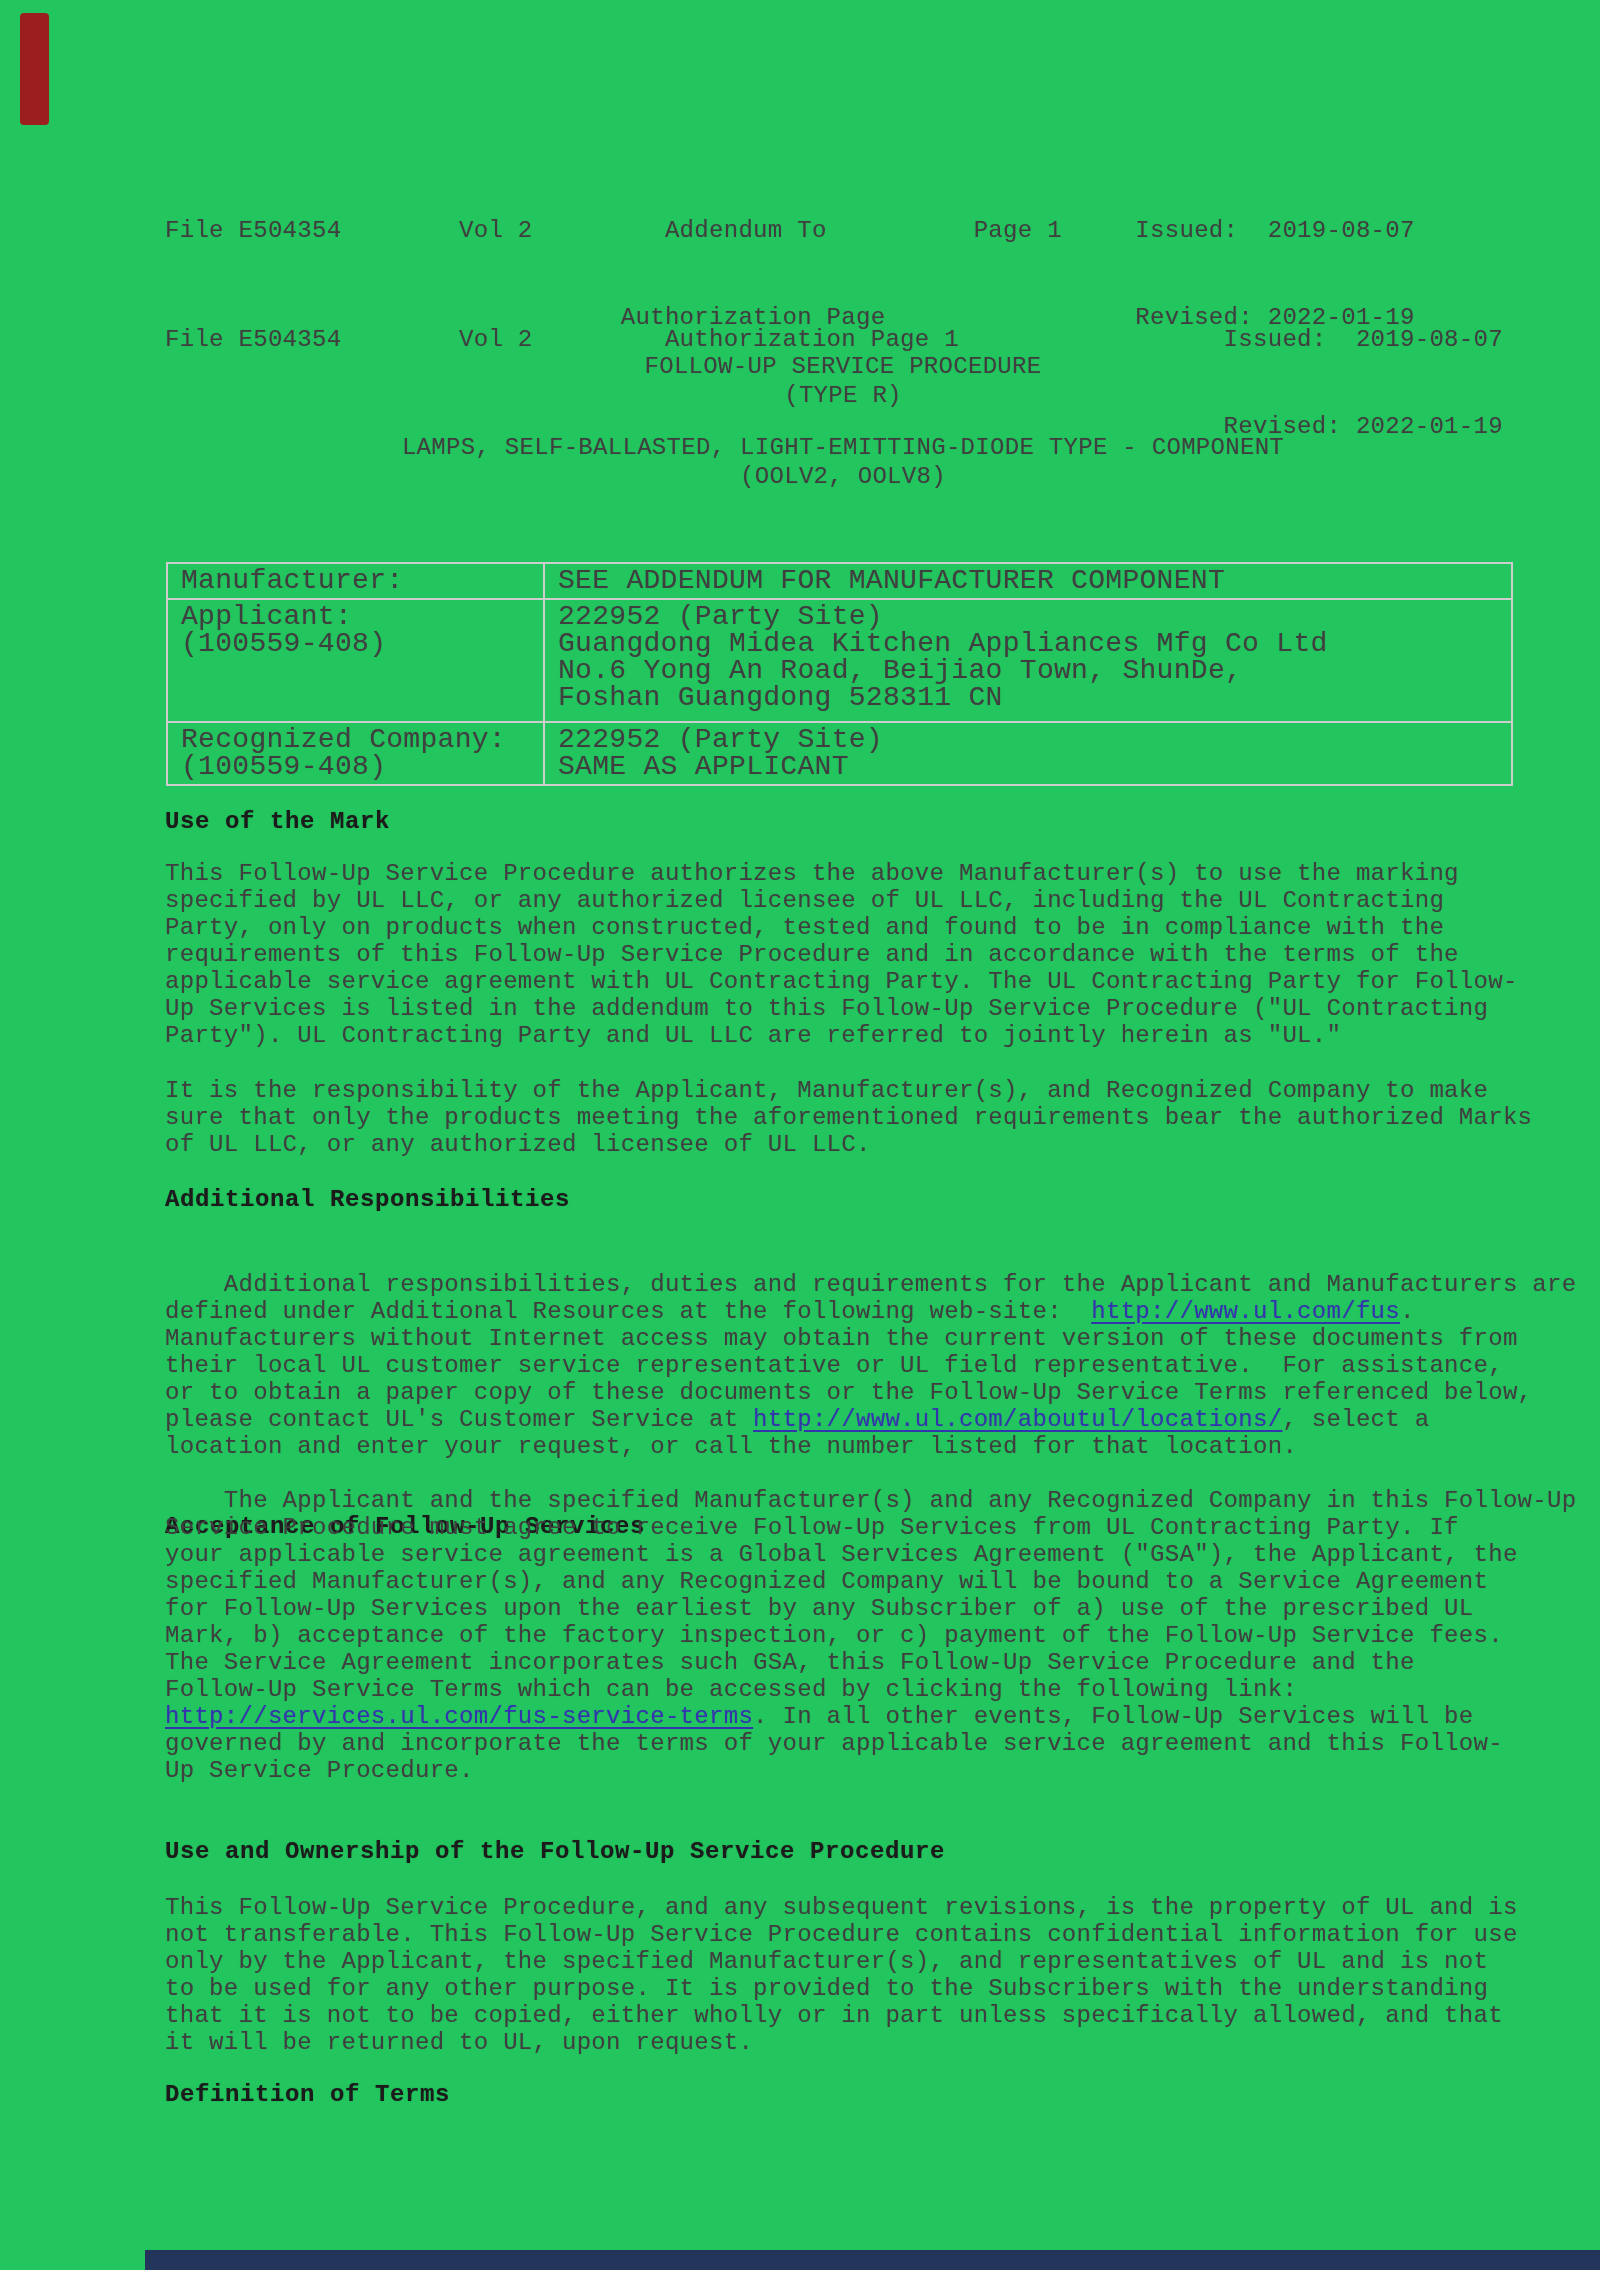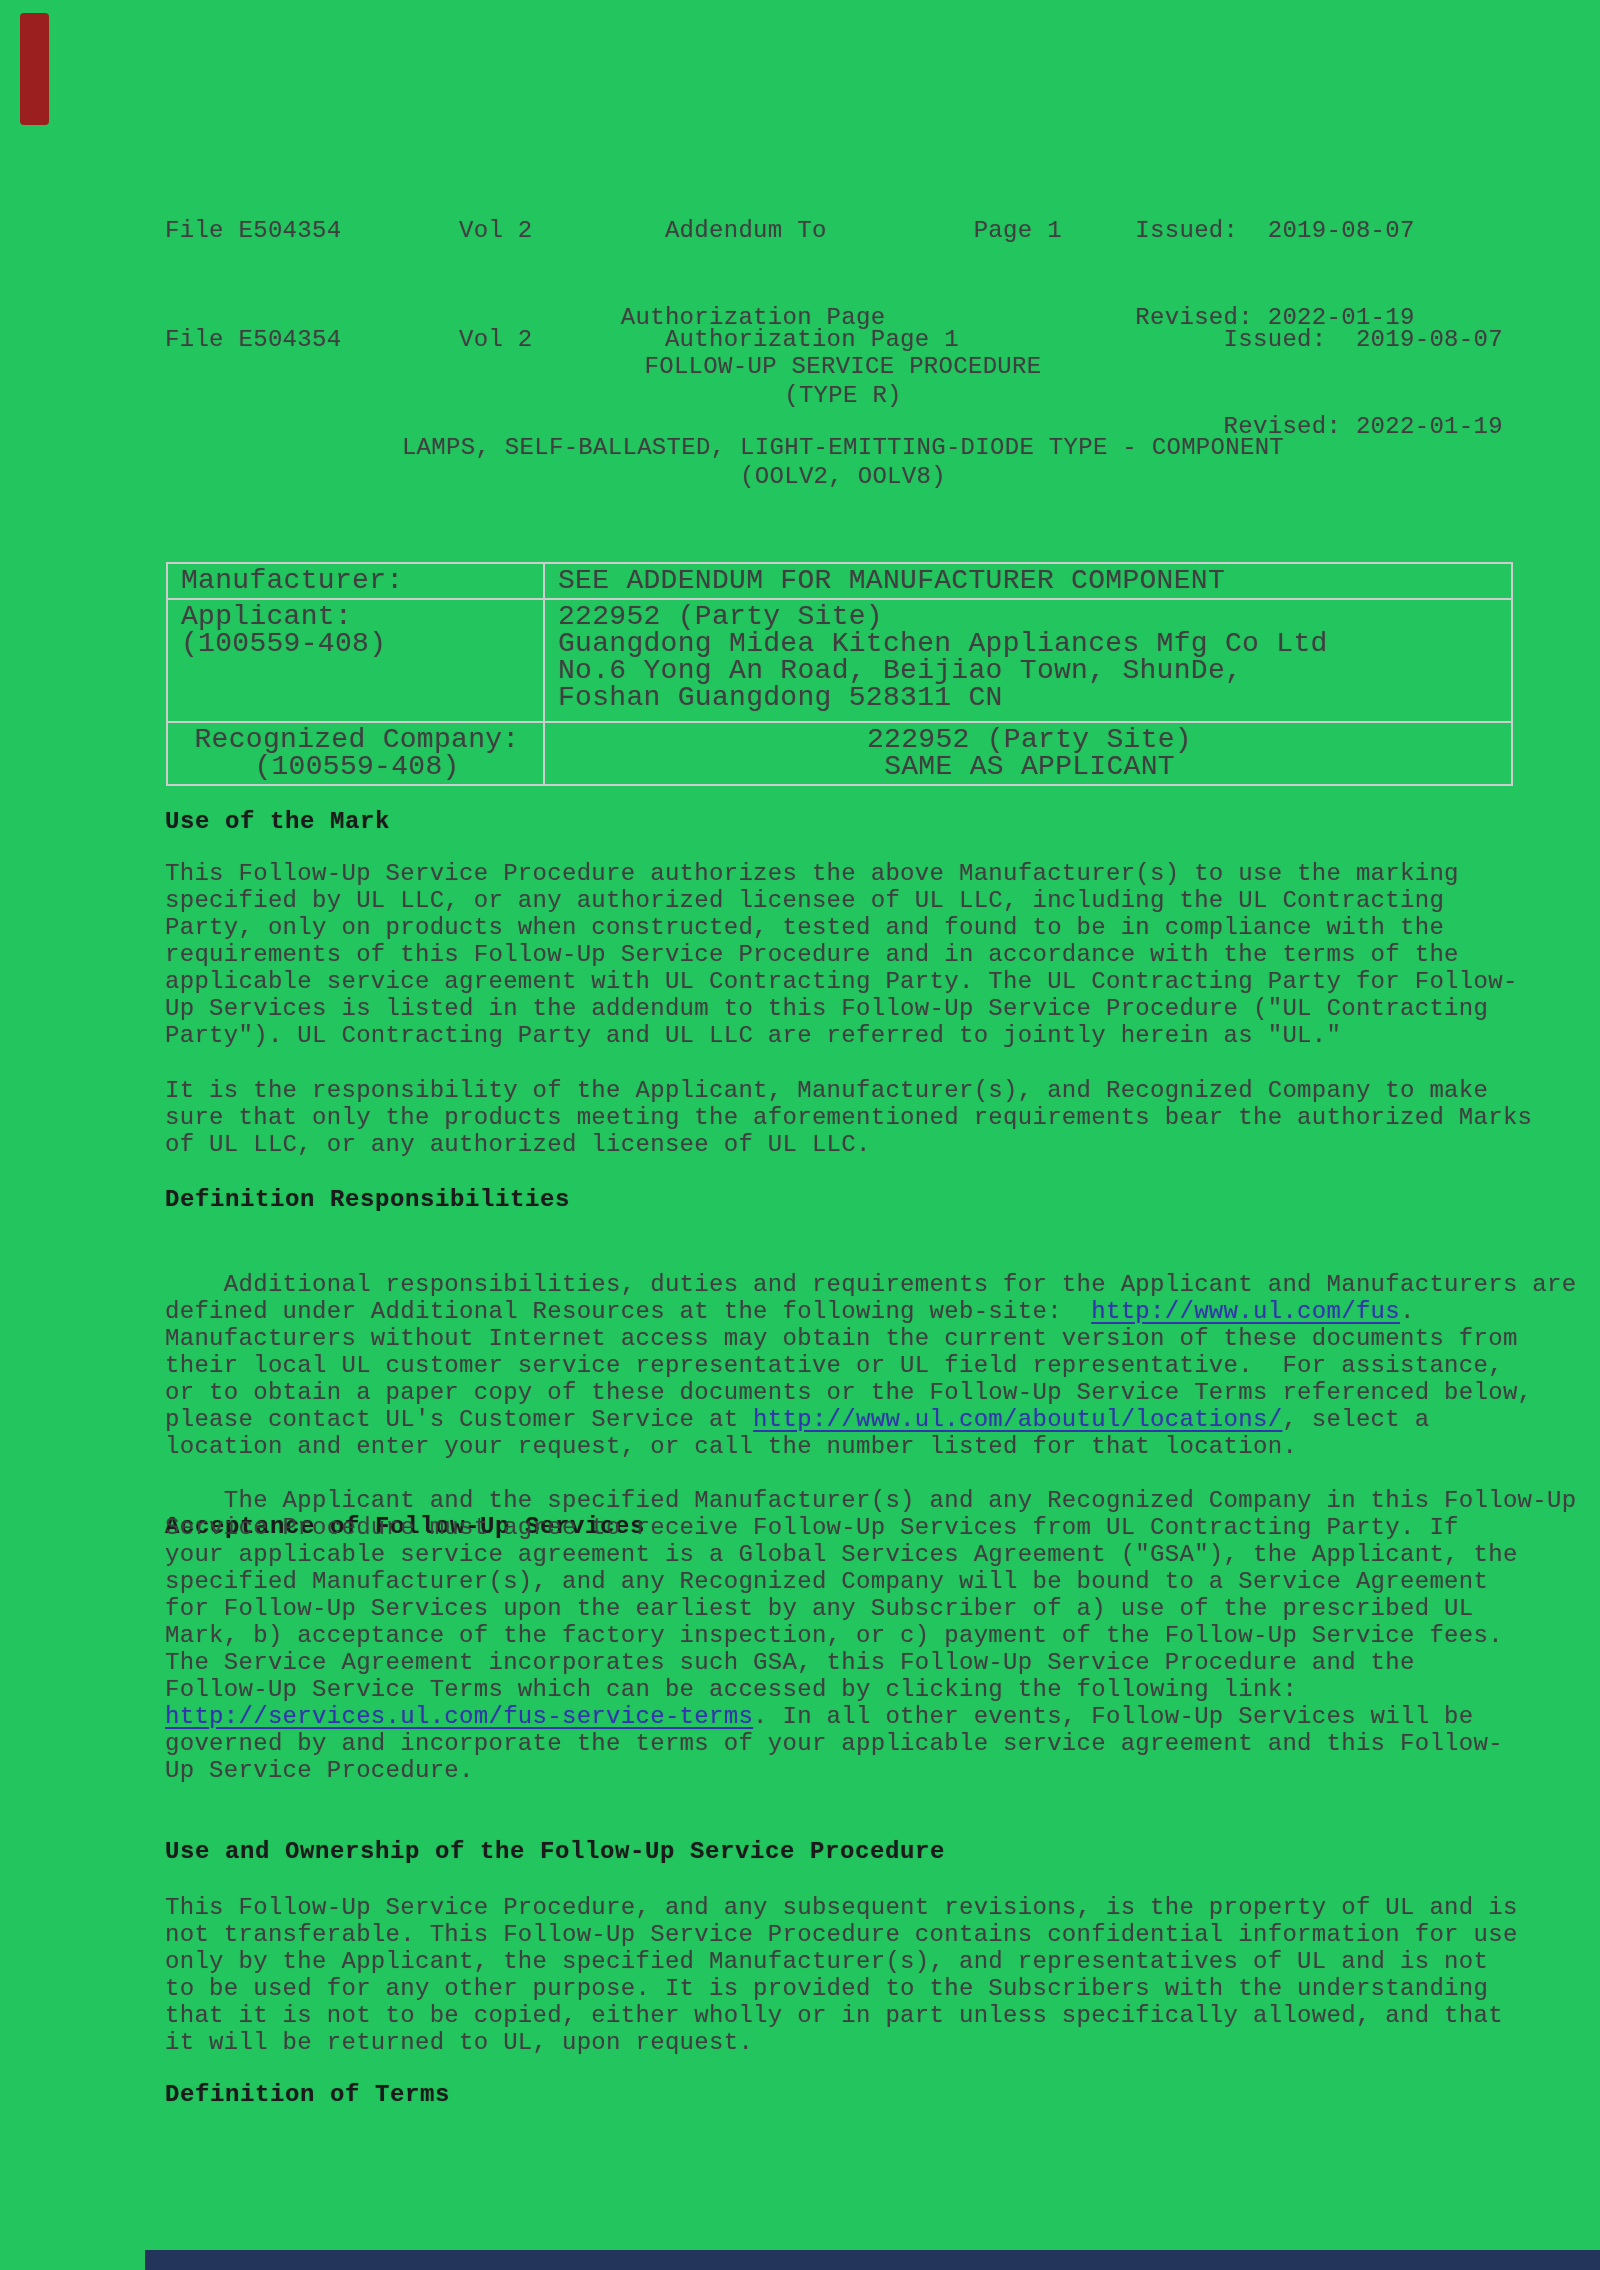--- a/index.html
+++ b/index.html
@@ -41,21 +41,21 @@
     padding: 3px 10px 4px 13px;
     font-family: "Liberation Mono", "DejaVu Sans Mono", monospace;
     font-size: 28px;
     line-height: 27px;
     letter-spacing: 0.3px;
     color: #3f3f3f;
   }
   td.c1 { width: 352px; }
   tr.r1 td { height: 26px; }
   tr.r2 td { height: 114px; }
-  tr.r3 td { height: 50px; text-align: center; }
+  tr.r3 td { height: 50px; }
   a.doclink {
     color: #3434ad;
     text-decoration: underline;
     text-underline-offset: 4px;
     cursor: pointer;
     text-shadow: 0 0 1px rgba(52,52,173,0.35);
   }
   #scan-mark-red {
     position: absolute;
     left: 20px; top: 13px;
@@ -127,21 +127,21 @@
 Party, only on products when constructed, tested and found to be in compliance with the
 requirements of this Follow-Up Service Procedure and in accordance with the terms of the
 applicable service agreement with UL Contracting Party. The UL Contracting Party for Follow-
 Up Services is listed in the addendum to this Follow-Up Service Procedure ("UL Contracting
 Party"). UL Contracting Party and UL LLC are referred to jointly herein as "UL."</div>
 
   <div class="abs pre" style="top:1077px;">It is the responsibility of the Applicant, Manufacturer(s), and Recognized Company to make
 sure that only the products meeting the aforementioned requirements bear the authorized Marks
 of UL LLC, or any authorized licensee of UL LLC.</div>
 
-  <div class="abs heading" style="top:1186px;">Definition Responsibilities</div>
+  <div class="abs heading" style="top:1186px;">Additional Responsibilities</div>
 
   <div class="abs pre" style="top:1244px;">
     <span>Additional responsibilities, duties and requirements for the Applicant and Manufacturers are
 defined under Additional Resources at the following web-site:  </span><a class="doclink">http://www.ul.com/fus</a><span>.
 Manufacturers without Internet access may obtain the current version of these documents from
 their local UL customer service representative or UL field representative.  For assistance,
 or to obtain a paper copy of these documents or the Follow-Up Service Terms referenced below,
 please contact UL's Customer Service at </span><a class="doclink">http://www.ul.com/aboutul/locations/</a><span>, select a
 location and enter your request, or call the number listed for that location.</span>
   </div>

